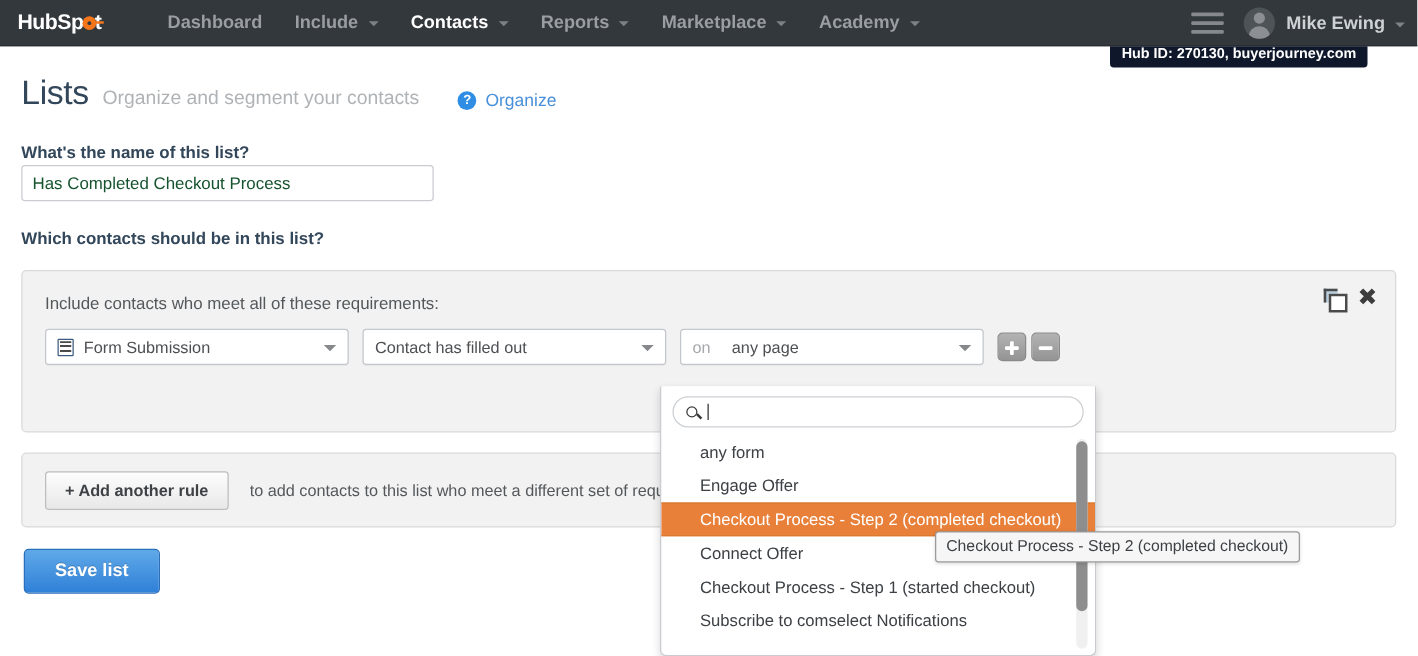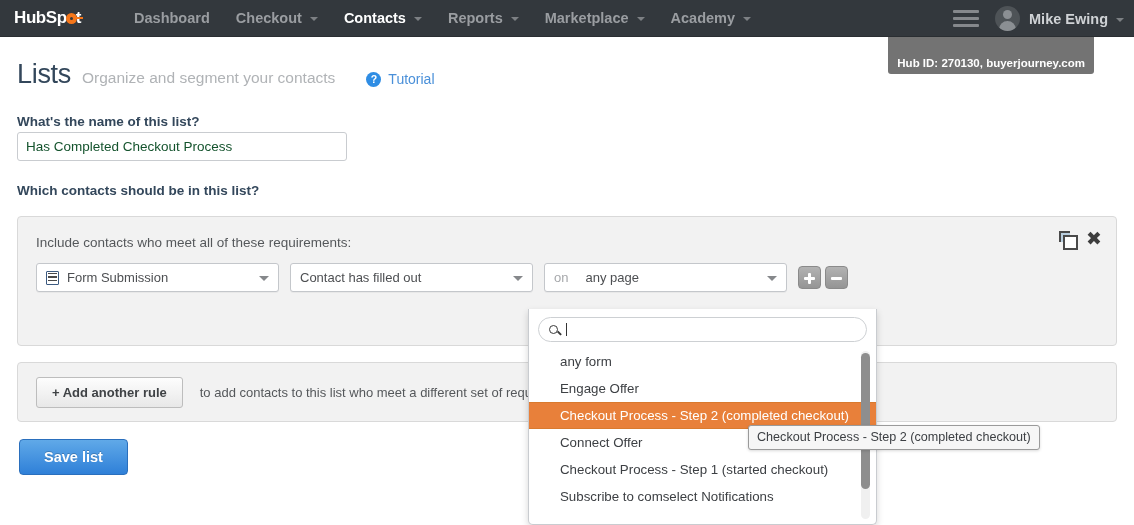--- a/index.html
+++ b/index.html
@@ -120,25 +120,25 @@
     color: #cfd2d5;
     font-size: 14.5px;
     font-weight: bold;
     white-space: nowrap;
   }
 
   
   .hubid {
     position: absolute;
     right: 40px; top: 37px;
-    background: #737373;
+    background: #0f172a;
     color: #ffffff;
     font-size: 11.5px;
     font-weight: bold;
-    padding: 20px 9px 5px 9px;
+    padding: 0 9px 5px 9px;
     border-radius: 0 0 3px 3px;
     white-space: nowrap;
     z-index: 5;
   }
 
   
   .pagehead {
     display: flex;
     align-items: baseline;
     padding: 22px 0 0 17px;
@@ -488,21 +488,21 @@
 
 <div class="topnav">
   <div class="logo">
     <span>HubSp</span><span class="sprocket"></span><span>t</span>
   </div>
   <div class="navitems">
     <div class="navitem">
       <span>Dashboard</span>
     </div>
     <div class="navitem">
-      <span>Checkout</span>
+      <span>Include</span>
       <span class="caret-dn"></span>
     </div>
     <div class="navitem active">
       <span>Contacts</span>
       <span class="caret-dn"></span>
     </div>
     <div class="navitem">
       <span>Reports</span>
       <span class="caret-dn"></span>
     </div>
@@ -528,21 +528,21 @@
 </div>
 
 <div class="hubid">Hub ID: 270130, buyerjourney.com</div>
 
 
 <div class="pagehead">
   <span class="pagetitle">Lists</span>
   <span class="pagesub">Organize and segment your contacts</span>
   <span class="tutorial-wrap">
     <span class="help-icon">?</span>
-    <span class="tutorial-link">Tutorial</span>
+    <span class="tutorial-link">Organize</span>
   </span>
 </div>
 
 
 <div class="qlabel">What's the name of this list?</div>
 <input class="name-input" value="Has Completed Checkout Process" placeholder="Enter a list name" style="">
 
 <div class="qlabel2">Which contacts should be in this list?</div>
 
 

